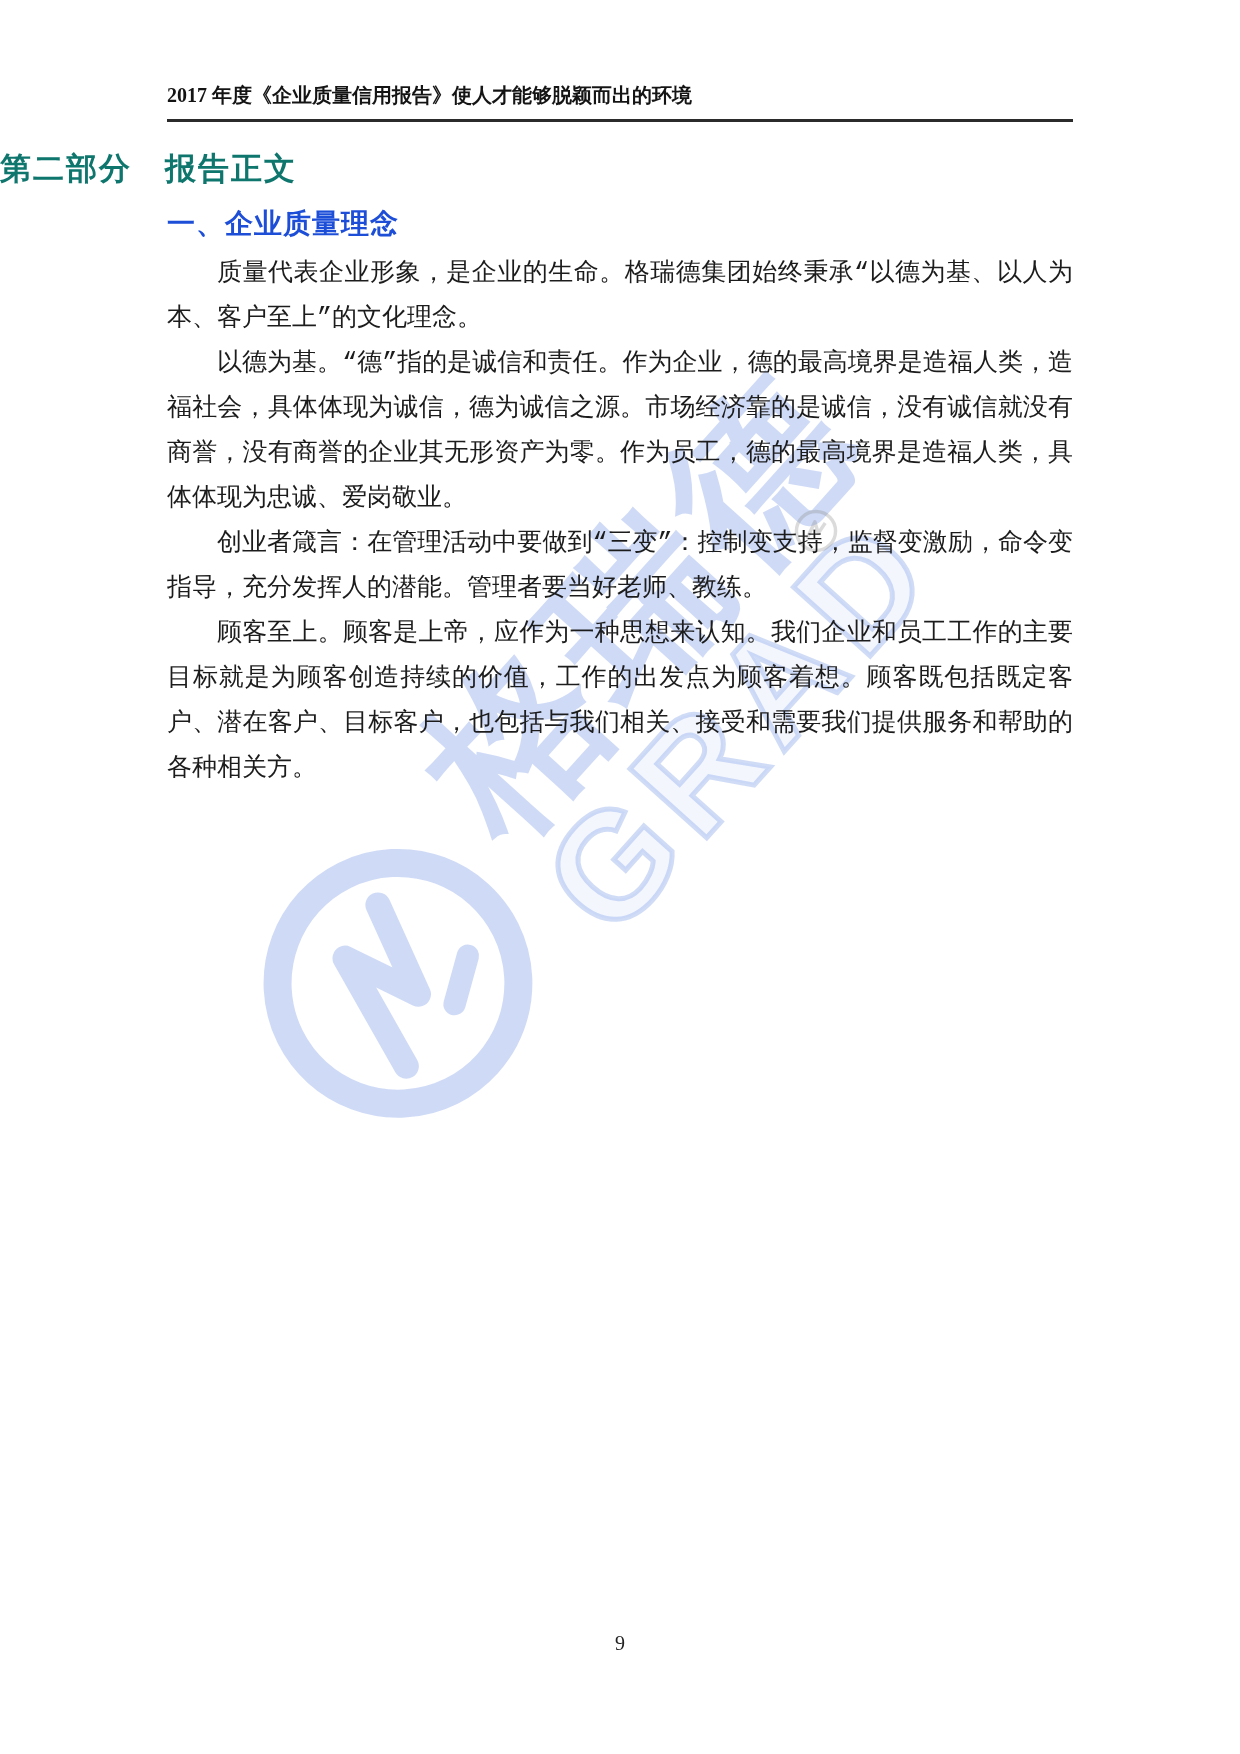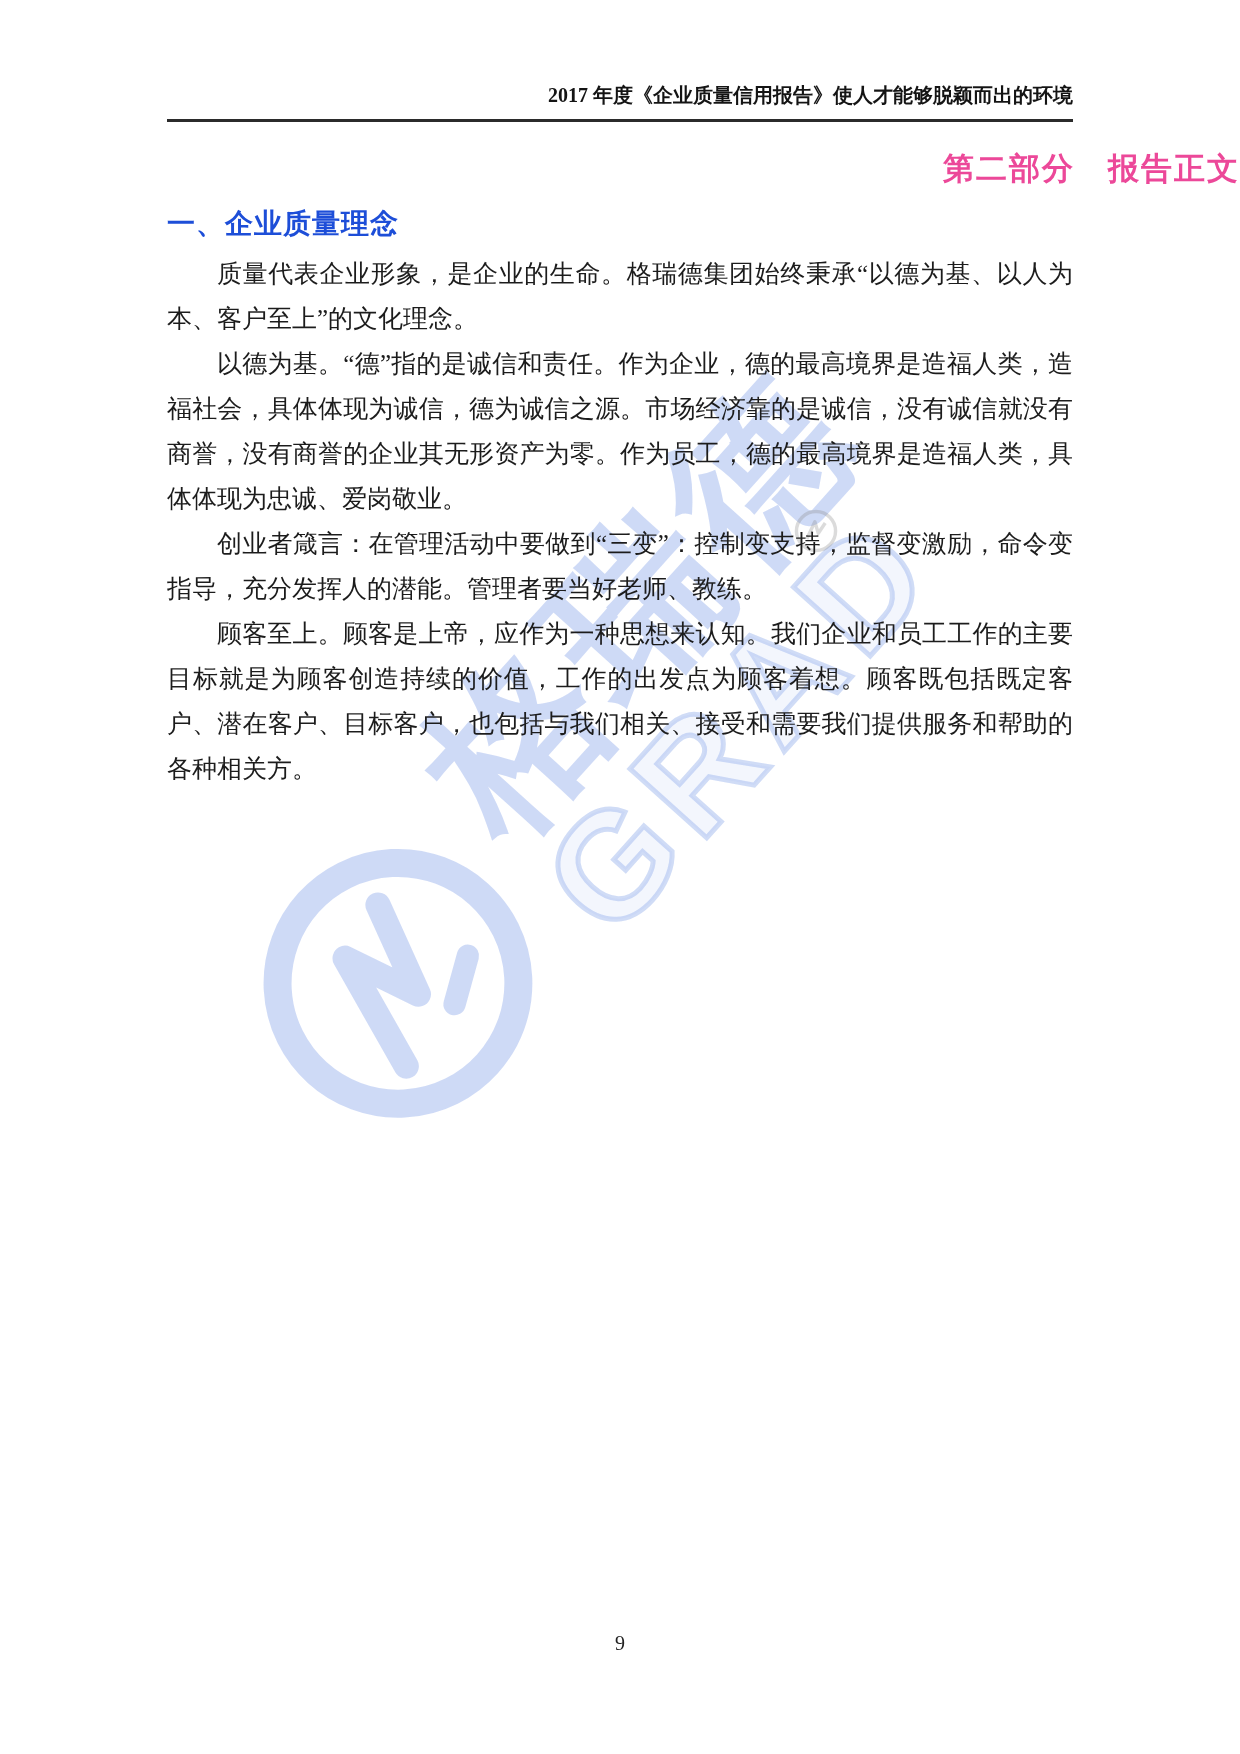--- a/index.html
+++ b/index.html
@@ -17,40 +17,40 @@
     width: 1240px;
     height: 1754px;
   }
   
   .header {
     position: absolute;
     left: 167px;
     right: 167px;
     top: 82px;
     display: flex;
-    justify-content: flex-end;
+    justify-content: flex-start;
     align-items: flex-end;
     padding-bottom: 10px;
     border-bottom: 3px solid #2b2b2b;
     font-size: 20px;
     font-weight: 600;
     color: #141414;
   }
   
   .doc-title {
     position: absolute;
     left: 0;
     right: 0;
     top: 148px;
-    text-align: right;
+    text-align: left;
     font-family: "Liberation Sans", "DejaVu Sans", sans-serif;
     font-weight: 800;
     font-size: 31px;
     letter-spacing: 2px;
-    color: #ec4899;
+    color: #0f766e;
     margin: 0;
   }
   .section-heading {
     position: absolute;
     left: 167px;
     top: 205px;
     font-family: "Liberation Sans", "DejaVu Sans", sans-serif;
     font-weight: 800;
     font-size: 28px;
     letter-spacing: 1px;
@@ -66,20 +66,21 @@
     z-index: 2;
   }
   .body-text p {
     margin: 0;
     font-size: 25px;
     line-height: 45px;
     text-indent: 2em;
     text-align: justify;
     text-justify: inter-ideograph;
     color: #1c1c1c;
+    font-family: Liberation Mono, monospace;
   }
   
   .watermark {
     position: absolute;
     left: 150px;
     top: 470px;
     width: 880px;
     height: 600px;
     display: flex;
     align-items: center;

